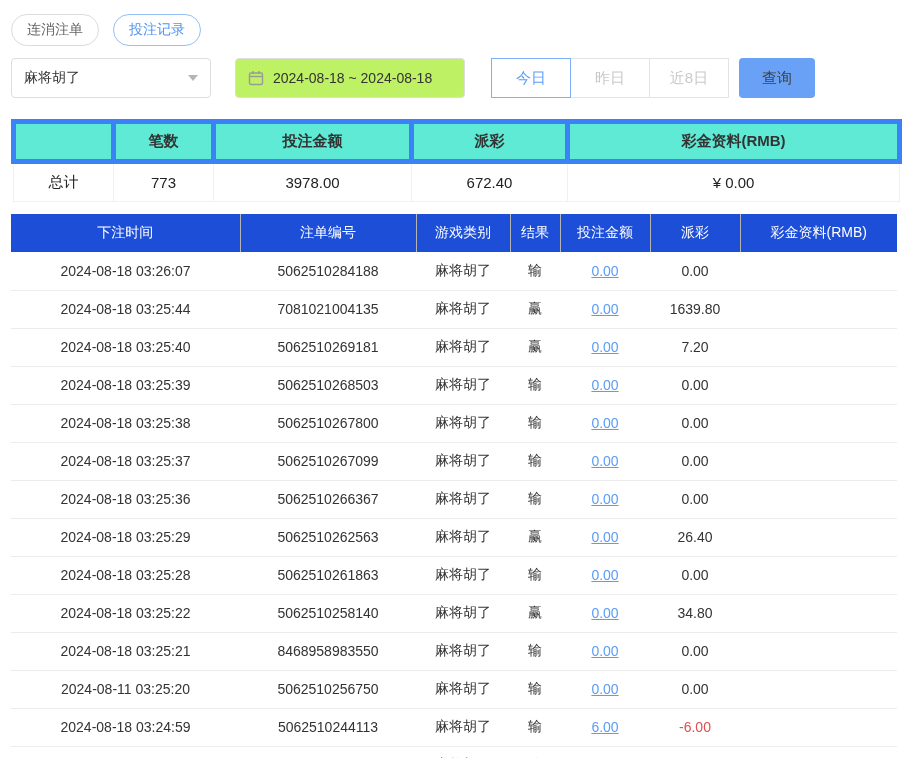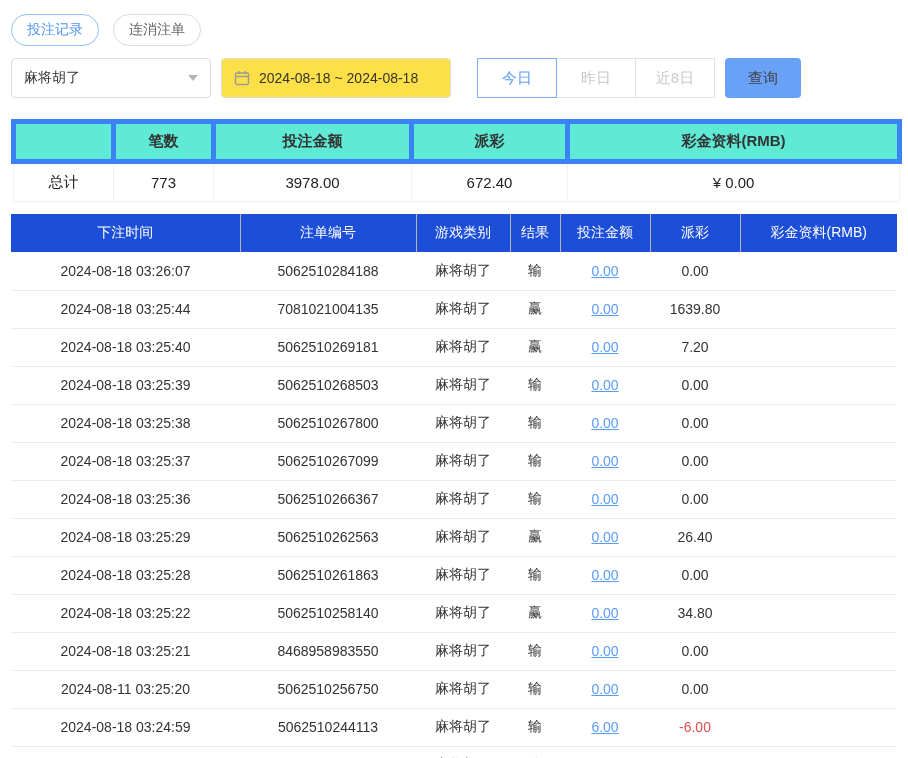--- a/index.html
+++ b/index.html
@@ -12,23 +12,23 @@
     border-radius:16px; font-size:14px; color:#666; display:flex; align-items:center; cursor:pointer; }
   .tab.active { border-color:#94bff7; color:#4f93f0; }
 
   
   .filterbar { margin:12px 11px 0 11px; display:flex; align-items:center; }
   .select { width:200px; height:40px; border:1px solid #dddddd; border-radius:4px;
     display:flex; align-items:center; justify-content:space-between; padding:0 12px;
     font-size:14px; color:#333; background:#fff; cursor:pointer; }
   .chevron { width:0; height:0; border-left:5px solid transparent; border-right:5px solid transparent;
     border-top:6px solid #b5b5b5; }
-  .datebox { margin-left:10px; width:230px; height:40px; border:1px solid #dddddd; border-radius:4px;
+  .datebox { margin-left:24px; width:230px; height:40px; border:1px solid #dddddd; border-radius:4px;
     display:flex; align-items:center; gap:9px; padding:0 12px; font-size:14px; color:#333;
-    background:#fde047; cursor:pointer; }
+    background:#bef264; cursor:pointer; }
   .quick { margin-left:10px; display:flex; }
   .quick .qbtn { width:80px; height:40px; background:#fff; border:1px solid #e3e3e3;
     margin-left:-1px; font-size:15px; color:#c9c9c9; cursor:pointer; }
   .quick .qbtn:first-child { margin-left:16px; }
   .quick .qbtn.active { border-color:#7fb0f5; color:#5b9cf7; position:relative; z-index:1; }
   .search-btn { margin-left:10px; width:76px; height:40px; background:#68a1f6; color:#404040;
     border:none; border-radius:4px; font-size:15px; cursor:pointer; }
 
   
   table { border-collapse:collapse; table-layout:fixed; }
@@ -45,22 +45,22 @@
   .bet-table thead th:last-child { border-right:none; }
   .bet-table td { height:38px; text-align:center; border-bottom:1px solid #ececec;
     color:#333; background:#fff; }
   .amount-link { color:#5b9cf7; text-decoration:underline; cursor:pointer; }
   td.negative { color:#e04f4f; }
 </style>
 </head>
 <body>
 
 <div class="topbar">
+  <div class="tab">连消注单</div>
   <div class="tab active">投注记录</div>
-  <div class="tab">连消注单</div>
 </div>
 
 <div class="filterbar">
   <div class="select">
     <span>麻将胡了</span>
     <span class="chevron"></span>
   </div>
 
   <div class="datebox">
     <svg width="16" height="16" viewBox="0 0 16 16">

